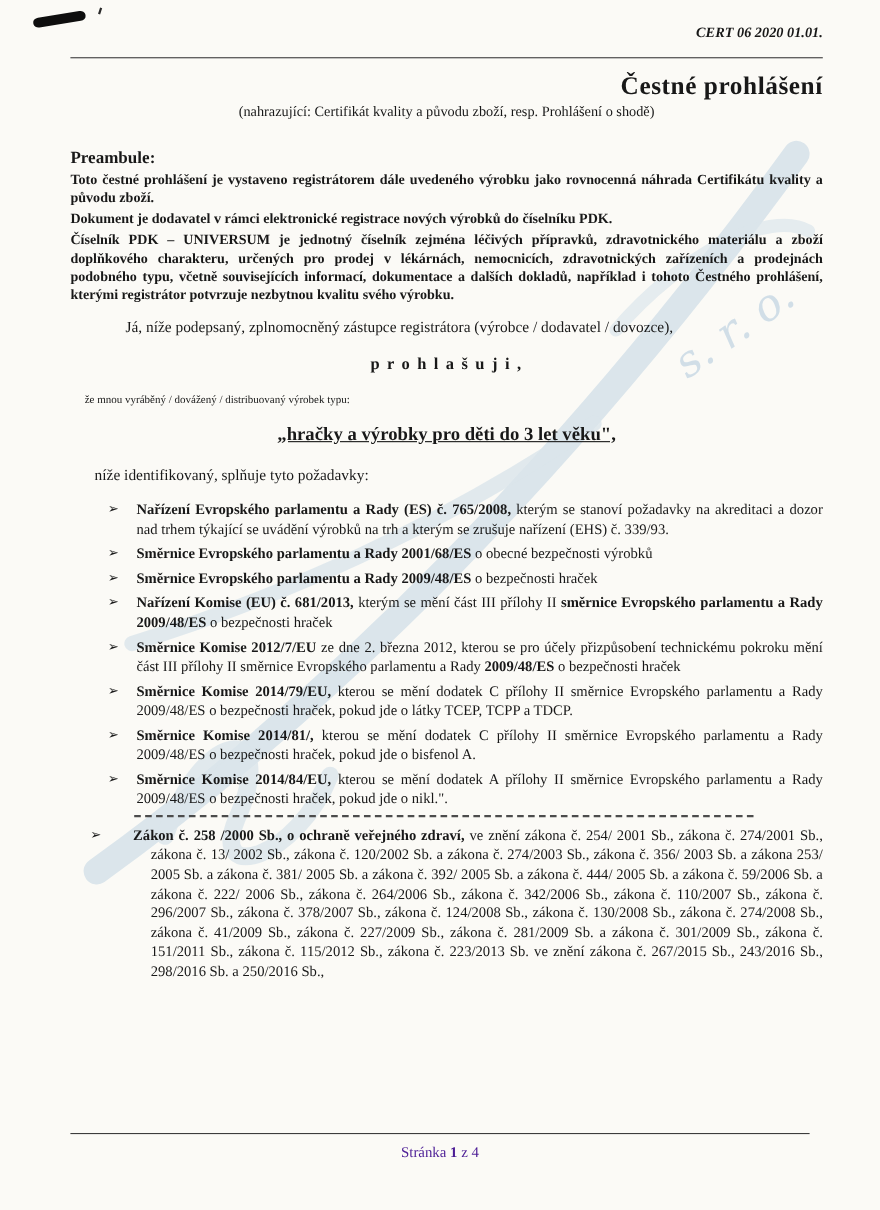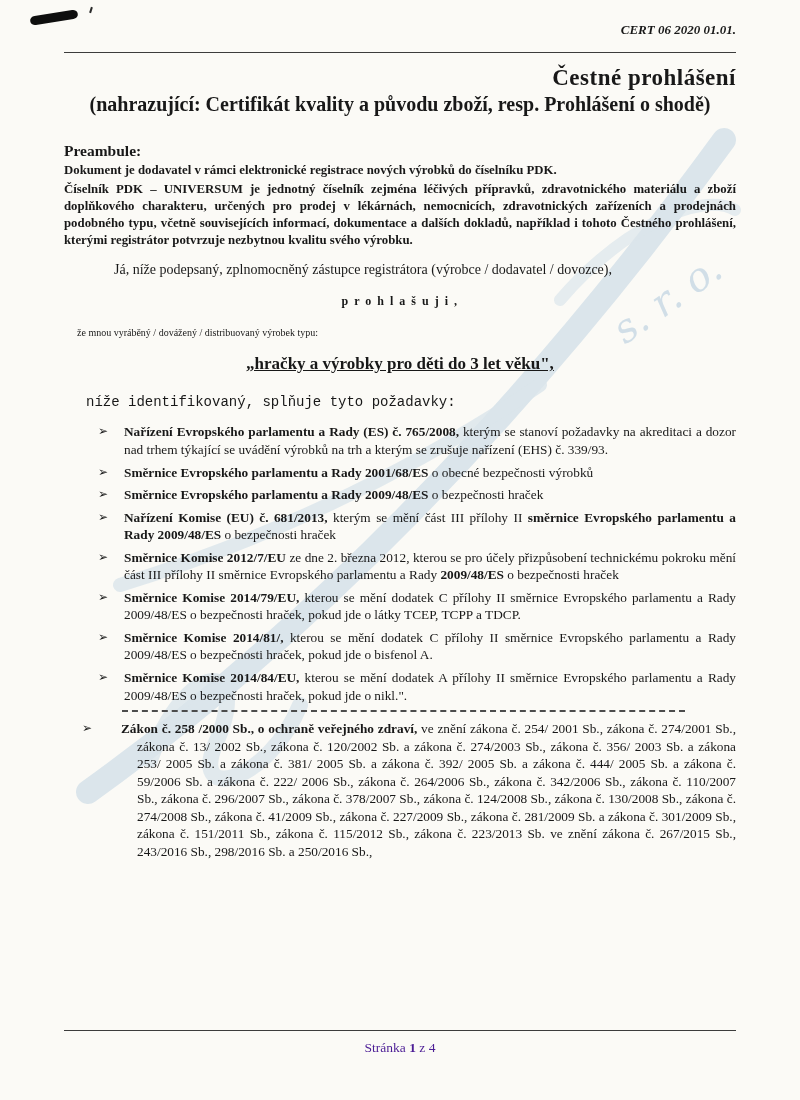--- a/index.html
+++ b/index.html
@@ -1,30 +1,30 @@
 <!DOCTYPE html>
 <html><head>
 <meta charset="utf-8">
 <style>
   html,body{margin:0;padding:0;background:#fbfaf6;}
   .page{position:relative;width:800px;height:1100px;background:#fbfaf6;overflow:hidden;
         font-family:"Liberation Serif","DejaVu Serif",serif;color:#181818;}
   .watermark{position:absolute;left:0;top:0;z-index:0;pointer-events:none;}
-  .content{position:absolute;left:64px;right:64px;top:22px;z-index:1;}
+  .content{position:absolute;left:64px;right:52px;top:22px;z-index:1;}
   .cert{text-align:right;font-style:italic;font-weight:bold;font-size:13px;}
   .toprule{border-top:1.5px solid #3c3c3c;margin-top:14px;}
   .title{text-align:right;font-size:23px;font-weight:bold;margin:12px 0 0;letter-spacing:.5px;}
-  .subtitle{text-align:center;font-size:20px;font-weight:bold;margin-top:2px;}
+  .subtitle{text-align:center;font-size:13px;font-weight:normal;margin-top:2px;}
   .preamble-heading{font-size:15.5px;font-weight:bold;margin-top:26px;}
   .preamble-p{font-size:12.8px;font-weight:bold;text-align:justify;line-height:1.32;margin:2px 0 0;}
   .intro{font-size:14px;margin:14px 0 10px 50px;}
-  .verb{text-align:center;font-weight:bold;font-size:12px;margin:16px 0 0;letter-spacing:1.5px;}
+  .verb{text-align:center;font-weight:bold;font-size:15px;margin:16px 0 0;letter-spacing:1.5px;}
   .product-line{font-size:10px;margin:18px 0 0 13px;}
   .product-type{text-align:center;font-weight:bold;font-size:17px;text-decoration:underline;margin:16px 0 0;}
-  .req-intro{font-size:14px;margin:20px 0 0 22px;font-family:Liberation Mono, monospace;}
+  .req-intro{font-size:14px;margin:20px 0 0 22px;}
   ul.req{list-style:none;margin:13px 0 0;padding:0;}
   ul.req li{position:relative;padding-left:60px;font-size:13.3px;line-height:1.32;
             text-align:justify;margin-bottom:5px;}
   ul.req li .bullet{position:absolute;left:34px;top:1px;font-size:12px;
             font-family:"DejaVu Sans",sans-serif;}
   ul.law{margin-top:6px;}
   ul.law li{padding-left:73px;text-indent:-16px;}
   .b{font-weight:bold;}
   .dashsep{border-top:2px dashed #4c4c4c;margin:6px 0 8px 58px;width:563px;height:0;}
   .footrule{position:absolute;left:64px;right:64px;top:1030px;border-top:1.5px solid #3c3c3c;z-index:1;}
@@ -54,20 +54,21 @@
   <div class="scan-dot"></div>
 
   <div class="content">
     <div class="cert">CERT 06 2020 01.01.</div>
     <div class="toprule"></div>
 
     <h1 class="title">Čestné prohlášení</h1>
     <div class="subtitle">(nahrazující: Certifikát kvality a původu zboží, resp. Prohlášení o shodě)</div>
 
     <div class="preamble-heading">Preambule:</div>
+    <p class="preamble-p">Toto čestné prohlášení je vystaveno registrátorem dále uvedeného výrobku jako rovnocenná náhrada Certifikátu kvality a původu zboží.</p>
     <p class="preamble-p">Dokument je dodavatel v rámci elektronické registrace nových výrobků do číselníku PDK.</p>
     <p class="preamble-p">Číselník PDK – UNIVERSUM je jednotný číselník zejména léčivých přípravků, zdravotnického materiálu a zboží doplňkového charakteru, určených pro prodej v lékárnách, nemocnicích, zdravotnických zařízeních a prodejnách podobného typu, včetně souvisejících informací, dokumentace a dalších dokladů, například i tohoto Čestného prohlášení, kterými registrátor potvrzuje nezbytnou kvalitu svého výrobku.</p>
 
     <p class="intro">Já, níže podepsaný, zplnomocněný zástupce registrátora (výrobce / dodavatel / dovozce),</p>
     <p class="verb">p r o h l a š u j i ,</p>
     <p class="product-line">že mnou vyráběný / dovážený  / distribuovaný výrobek typu:</p>
     <p class="product-type">„hračky a výrobky pro děti do 3 let věku",</p>
     <p class="req-intro">níže identifikovaný, splňuje tyto požadavky:</p>
 
     <ul class="req">

